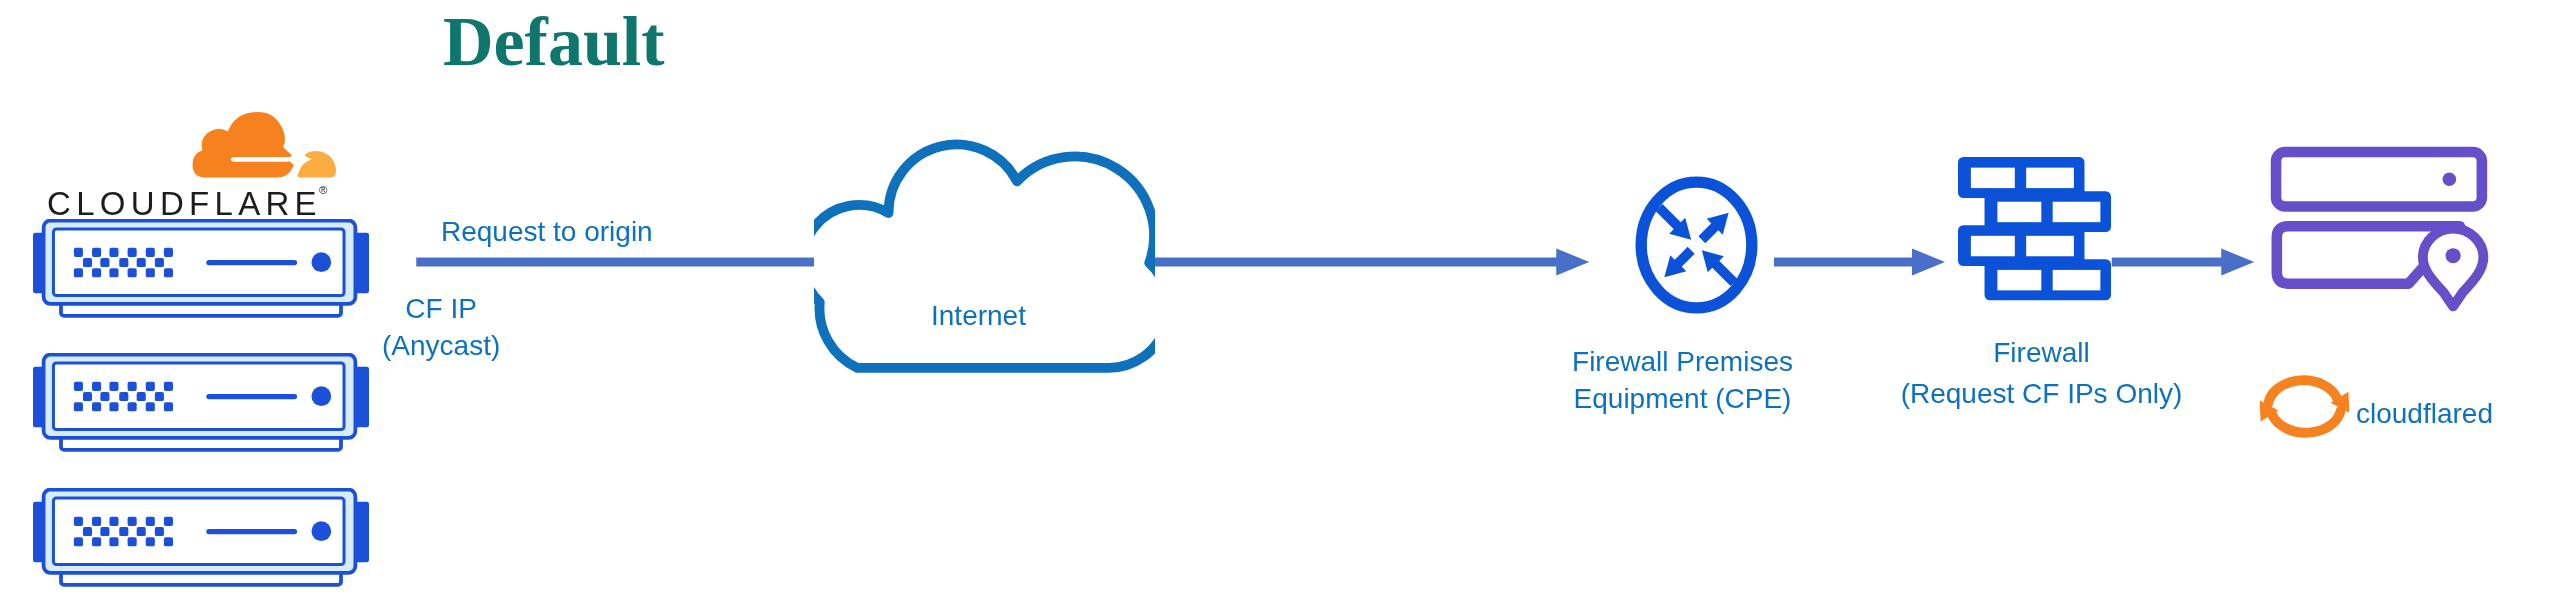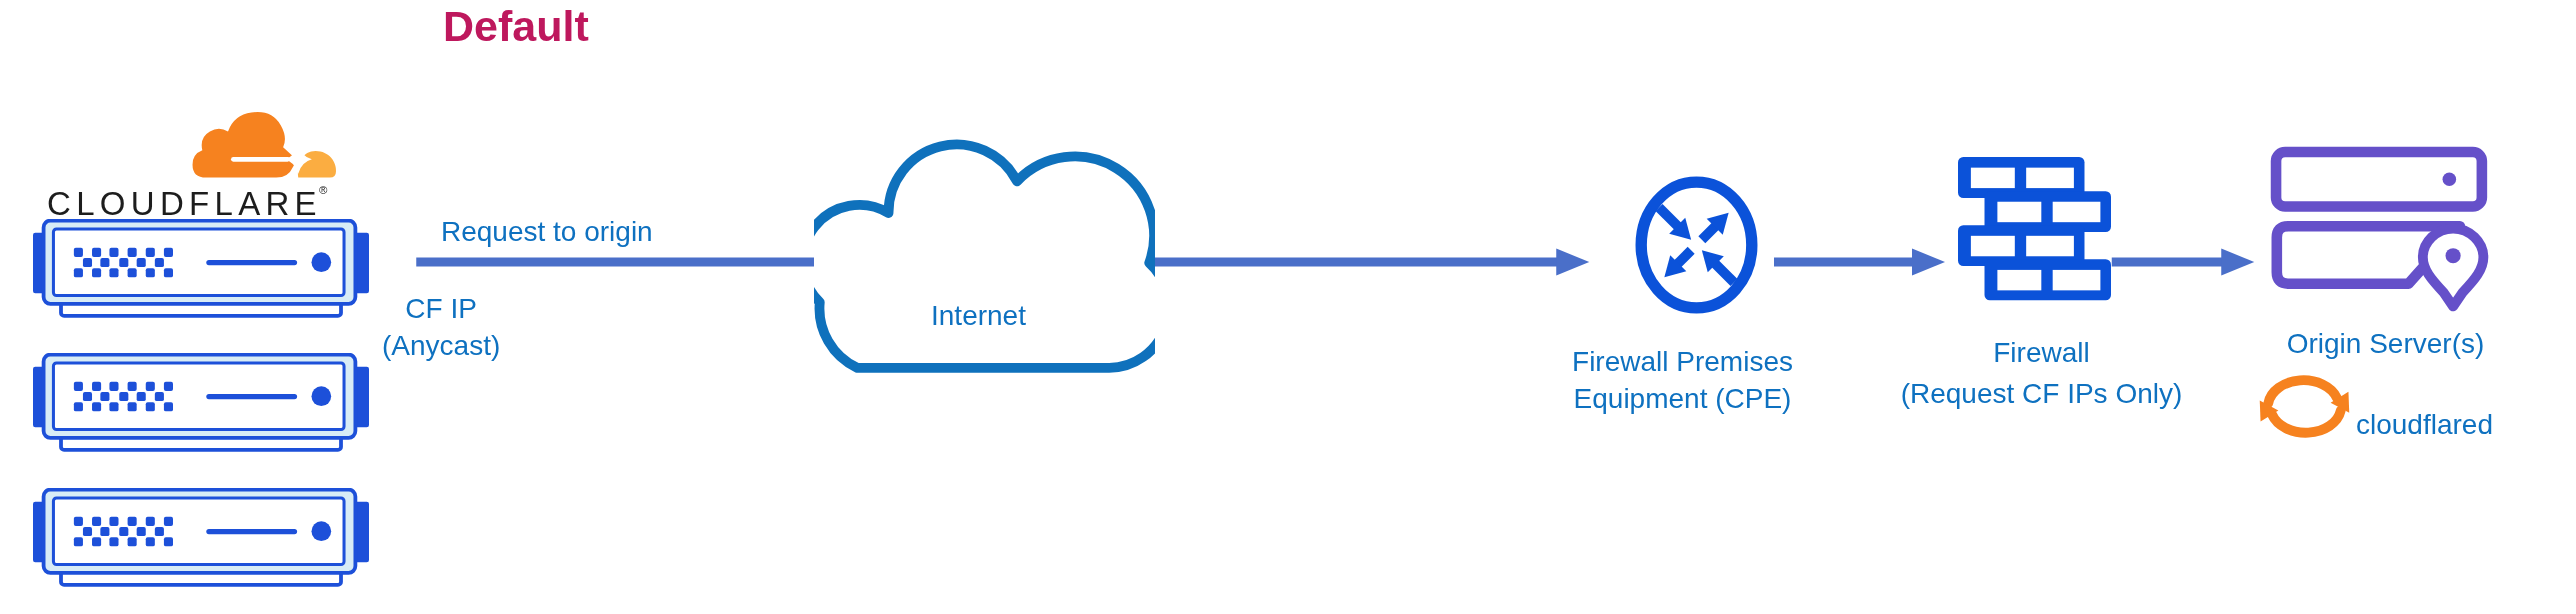--- a/index.html
+++ b/index.html
@@ -3,42 +3,42 @@
 <meta charset="utf-8">
 <style>
   html,body{margin:0;padding:0;background:#fff;}
   #canvas{
     position:relative;width:2576px;height:614px;background:#ffffff;
     font-family:"Liberation Sans", sans-serif;overflow:hidden;
   }
   .abs{position:absolute;}
   .lbl{color:#0e71c0;font-size:28px;line-height:37px;white-space:nowrap;}
   .center{text-align:center;}
-  #page-title{left:443px;top:1.5px;font-size:43px;font-weight:600;color:#be185d;}
+  #page-title{left:443px;top:1.5px;font-size:70px;font-weight:600;color:#0f766e;font-family:Liberation Serif, serif;}
   #wordmark{left:47px;top:184px;font-size:33px;font-weight:400;letter-spacing:5.3px;color:#1d1d1d;white-space:nowrap;}
   #wordmark .reg{font-size:11.4px;vertical-align:21px;letter-spacing:0;margin-left:-3px;}
   #logo-cloud{left:188px;top:104px;}
   #server-1{left:33px;top:219px;}
   #server-2{left:33px;top:353px;}
   #server-3{left:33px;top:488px;}
   #request-label{left:441px;top:213px;}
   #cfip-label{left:382px;top:290px;text-align:center;}
   #arrow-1{left:411px;top:247px;}
   #arrow-2{left:1773px;top:247px;}
   #arrow-3{left:2111px;top:247px;}
   #internet-cloud{left:814px;top:108px;}
   #internet-label{left:865px;top:297px;width:227px;}
   #cpe-icon{left:1629px;top:170px;}
   #cpe-label{left:1531px;top:343px;width:303px;}
   #firewall-icon{left:1958px;top:157px;}
   #firewall-label{left:1879px;top:332px;width:325px;line-height:41px;}
   #origin-icon{left:2270px;top:145px;}
   #origin-label{left:2255px;top:325px;width:261px;}
   #sync-icon{left:2257px;top:372px;}
-  #cloudflared-label{left:2356px;top:394px;line-height:40px;margin-top:11px;}
+  #cloudflared-label{left:2356px;top:394px;line-height:40px;}
 </style>
 </head>
 <body>
 
 <div id="canvas">
 
   <svg width="0" height="0" style="position:absolute" aria-hidden="true">
     <defs>
       <symbol id="server-sym" viewBox="0 0 444 132">
         <rect x="0" y="18" width="20" height="80" rx="3" fill="#1d50d9"></rect>
@@ -163,21 +163,20 @@
 
   <svg class="abs" id="origin-icon" width="227" height="176" viewBox="0 0 300 232">
     <rect x="8" y="9" width="272" height="72" rx="12" fill="#ffffff" stroke="#6550c9" stroke-width="14"></rect>
     <circle cx="237" cy="45" r="9" fill="#6550c9"></circle>
     <path d="M251,107 L183,183 L24,183 Q9,183 9,168 L9,122 Q9,107 24,107 Z" fill="#ffffff" stroke="#6550c9" stroke-width="14" stroke-linejoin="round"></path>
     <g transform="translate(242,150)">
       <path d="M0,-40 C22,-40 40,-22 40,-2 C40,14 29,27 13,44 L0,63 L-13,44 C-29,27 -40,14 -40,-2 C-40,-22 -22,-40 0,-40 Z" fill="#ffffff" stroke="#6550c9" stroke-width="13" stroke-linejoin="round"></path>
       <circle cx="0" cy="-4" r="10" fill="#6550c9"></circle>
     </g>
   </svg>
-  <div class="abs lbl center" id="origin-label">Origin Server(s)</div>
 
   <svg class="abs" id="sync-icon" width="95" height="70" viewBox="0 0 126 92">
     <path d="M106,34 A47,35 0 0 0 15,41" fill="none" stroke="#f6821f" stroke-width="13" stroke-linecap="round"></path>
     <path d="M20,56 A47,35 0 0 0 111,51" fill="none" stroke="#f6821f" stroke-width="13" stroke-linecap="round"></path>
     <polygon points="0,-14 24,0 0,14" transform="translate(16,44) rotate(118)" fill="#f6821f"></polygon>
     <polygon points="0,-14 24,0 0,14" transform="translate(110,47) rotate(-62)" fill="#f6821f"></polygon>
   </svg>
   <div class="abs lbl" id="cloudflared-label">
     <div>cloudflared</div>
   </div>

